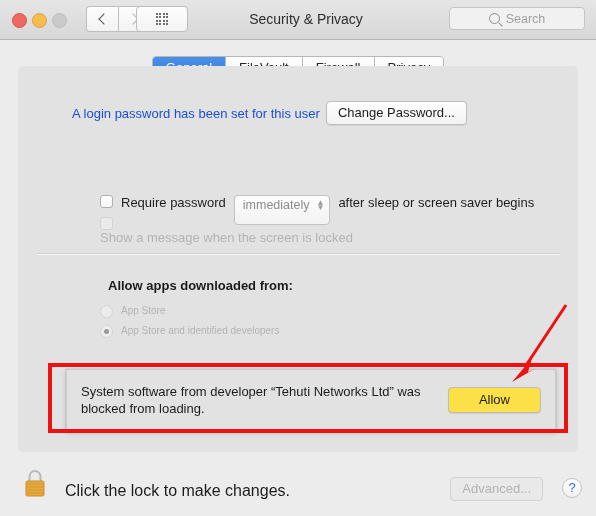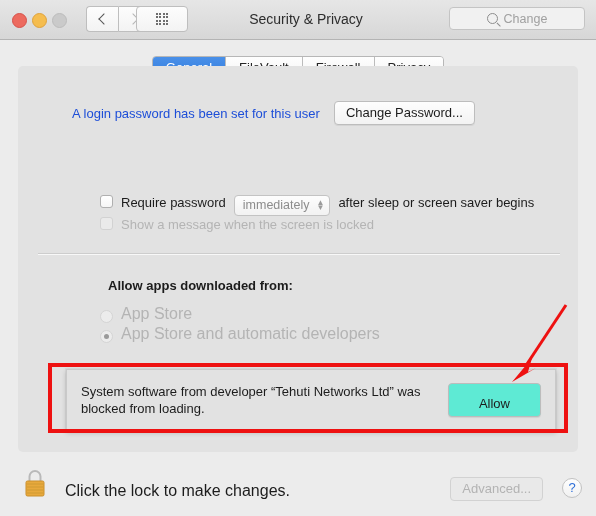--- a/index.html
+++ b/index.html
@@ -181,30 +181,30 @@
     line-height: 15px;
     box-shadow: 0 1px 0.5px rgba(0,0,0,0.06);
     white-space: nowrap;
   }
   .push-btn.disabled {
     color: #b3b3b3;
     background: #e9e9e9;
     border-color: #d2d2d2;
     box-shadow: none;
   }
-  #change-password-btn { margin-left: 14px; }
+  #change-password-btn { margin-left: 6px; }
 
   .check-row {
     position: absolute;
     display: flex;
     align-items: flex-start;
     font-size: 13px;
   }
   #row-require { left: 82px; top: 129px; }
-  #row-message { left: 82px; top: 151px; }
+  #row-message { left: 82px; top: 151px; flex-direction: column; }
   #row-autologin { left: 82px; top: 172px; }
 
   .checkbox {
     width: 13px; height: 13px;
     border: 1px solid #b0b0b0;
     border-radius: 3px;
     background: linear-gradient(to bottom, #ffffff, #f6f6f6);
     box-sizing: border-box;
     margin-right: 8px;
     flex: 0 0 auto;
@@ -216,21 +216,21 @@
   .lbl { color: #1c1c1c; }
   .lbl.disabled { color: #b4b4b4; }
 
   #require-popup {
     margin: 0 8px;
     display: flex;
     align-items: center;
     background: linear-gradient(to bottom, #fdfdfd, #f2f2f2);
     border: 1px solid #c3c3c3;
     border-radius: 4px;
-    padding: 2px 5px 3px 8px;
+    padding: 2px 5px 12px 8px;
     color: #8c8c8c;
     font-size: 12.5px;
     line-height: 14px;
   }
   #require-popup-arrows {
     margin-left: 7px;
     display: flex;
     flex-direction: column;
     align-items: center;
     line-height: 5px;
@@ -253,22 +253,22 @@
     left: 54px; top: 212px;
     font-size: 13px;
     color: #1c1c1c;
     font-weight: bold;
     margin-left: 36px;
   }
 
   .radio-row {
     position: absolute;
     display: flex;
-    align-items: flex-end;
-    font-size: 16px;
+    align-items: flex-start;
+    font-size: 10px;
   }
   #row-appstore { left: 82px; top: 239px; }
   #row-identified { left: 82px; top: 259px; }
 
   .radio {
     width: 13px; height: 13px;
     border-radius: 50%;
     border: 1px solid #d4d4d4;
     background: #ececec;
     box-sizing: border-box;
@@ -300,24 +300,24 @@
   }
   #notice-text {
     font-size: 13px;
     color: #1c1c1c;
     line-height: 17px;
     max-width: 370px;
   }
   #allow-btn {
     font-size: 13px;
     color: #1c1c1c;
-    background: #5eead4;
+    background: #fde047;
     border: 1px solid #bcbcbc;
     border-radius: 4px;
-    padding: 12px 30px 5px;
+    padding: 4px 30px 5px;
     line-height: 15px;
     box-shadow: 0 1px 1px rgba(0,0,0,0.08);
     flex: 0 0 auto;
     text-align: right;
   }
 
   
   #annot-box {
     position: absolute;
     left: 48px; top: 363px;
@@ -401,21 +401,21 @@
           <i></i>
           <i></i>
           <i></i>
       </span>
     </div>
 
     <div id="win-title">Security &amp; Privacy</div>
 
     <div id="search-field">
       <span id="search-icon-glyph"></span>
-      <span id="search-placeholder">Change</span>
+      <span id="search-placeholder">Search</span>
     </div>
   </div>
 
   <div id="tabbar">
     <div id="tabs">
       <div class="tab active">General</div>
       <div class="tab">FileVault</div>
       <div class="tab">Firewall</div>
       <div class="tab">Privacy</div>
     </div>
@@ -453,21 +453,21 @@
 
     <div class="radio-row" id="row-appstore">
       <span class="radio"></span>
       <span class="lbl disabled">App Store</span>
     </div>
 
     <div class="radio-row" id="row-identified">
       <span class="radio">
         <span class="dot"></span>
       </span>
-      <span class="lbl disabled">App Store and automatic developers</span>
+      <span class="lbl disabled">App Store and identified developers</span>
     </div>
 
     <div id="notice">
       <span id="notice-text">System software from developer “Tehuti Networks Ltd” was blocked from loading.</span>
       <span id="allow-btn">Allow</span>
     </div>
   </div>
 
   <div id="annot-box"></div>
   <svg id="annot-arrow" viewBox="0 0 110 95">

